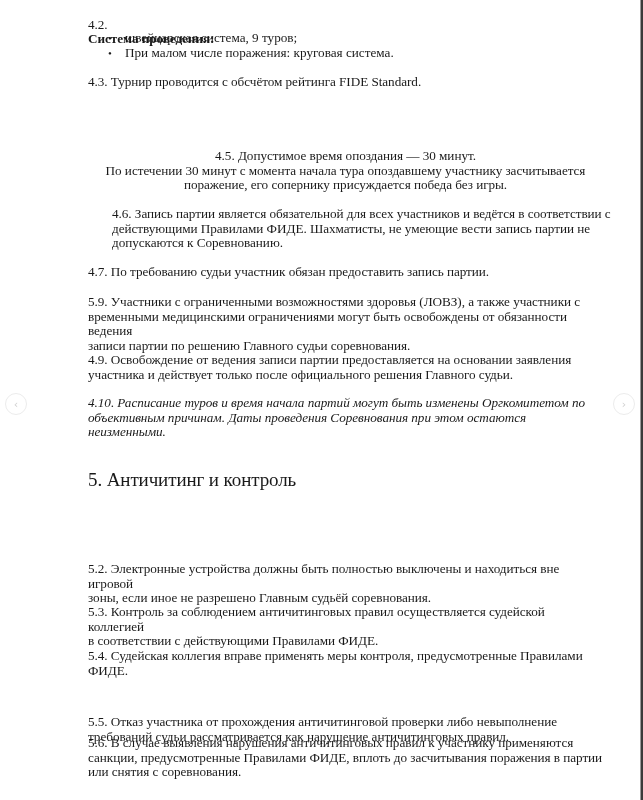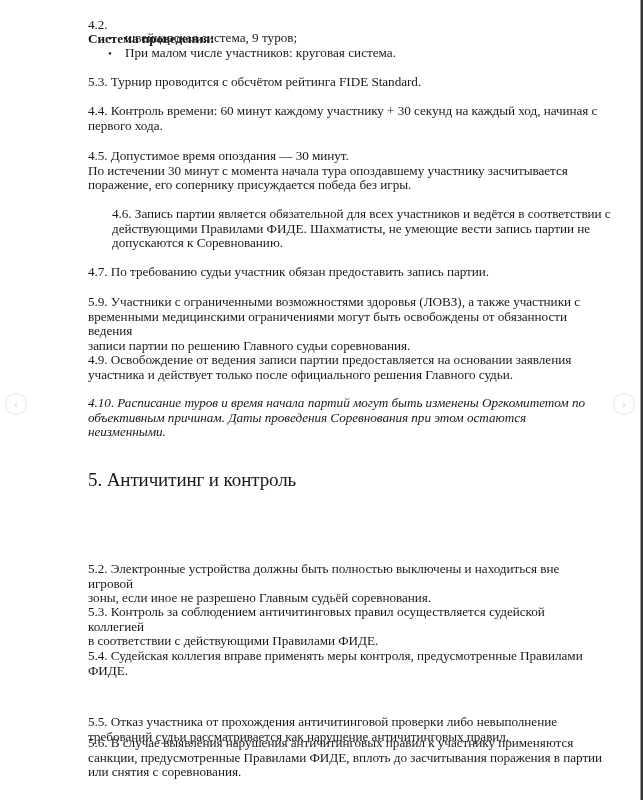--- a/index.html
+++ b/index.html
@@ -43,28 +43,26 @@
     <b>Система проведения:</b>
   </div>
 
   <ul class="bullets" style="top:28px;">
     <li>
       <span class="dot">•</span>
       <span>швейцарская система, 9 туров;</span>
     </li>
     <li>
       <span class="dot">•</span>
-      <span>При малом числе участников: круговая система.</span>
+      <span>При малом числе поражения: круговая система.</span>
     </li>
   </ul>
 
-  <div class="p" style="top:72px;">5.3. Турнир проводится с обсчётом рейтинга FIDE Standard.</div>
-  <div class="p" style="top:101px;">4.4. Контроль времени: 60 минут каждому участнику + 30 секунд на каждый ход, начиная с
-первого хода.</div>
-  <div class="p" style="top:146px;">4.5. Допустимое время опоздания — 30 минут.
+  <div class="p" style="top:72px;">4.3. Турнир проводится с обсчётом рейтинга FIDE Standard.</div>
+  <div class="p" style="top:146px;text-align:center;">4.5. Допустимое время опоздания — 30 минут.
 По истечении 30 минут с момента начала тура опоздавшему участнику засчитывается
 поражение, его сопернику присуждается победа без игры.</div>
   <div class="p" style="top:204px;margin-left:24px;">4.6. Запись партии является обязательной для всех участников и ведётся в соответствии с
 действующими Правилами ФИДЕ. Шахматисты, не умеющие вести запись партии не
 допускаются к Соревнованию.</div>
   <div class="p" style="top:262px;">4.7. По требованию судьи участник обязан предоставить запись партии.</div>
   <div class="p" style="top:292px;">5.9. Участники с ограниченными возможностями здоровья (ЛОВЗ), а также участники с
 временными медицинскими ограничениями могут быть освобождены от обязанности ведения
 записи партии по решению Главного судьи соревнования.</div>
   <div class="p" style="top:350px;">4.9. Освобождение от ведения записи партии предоставляется на основании заявления

